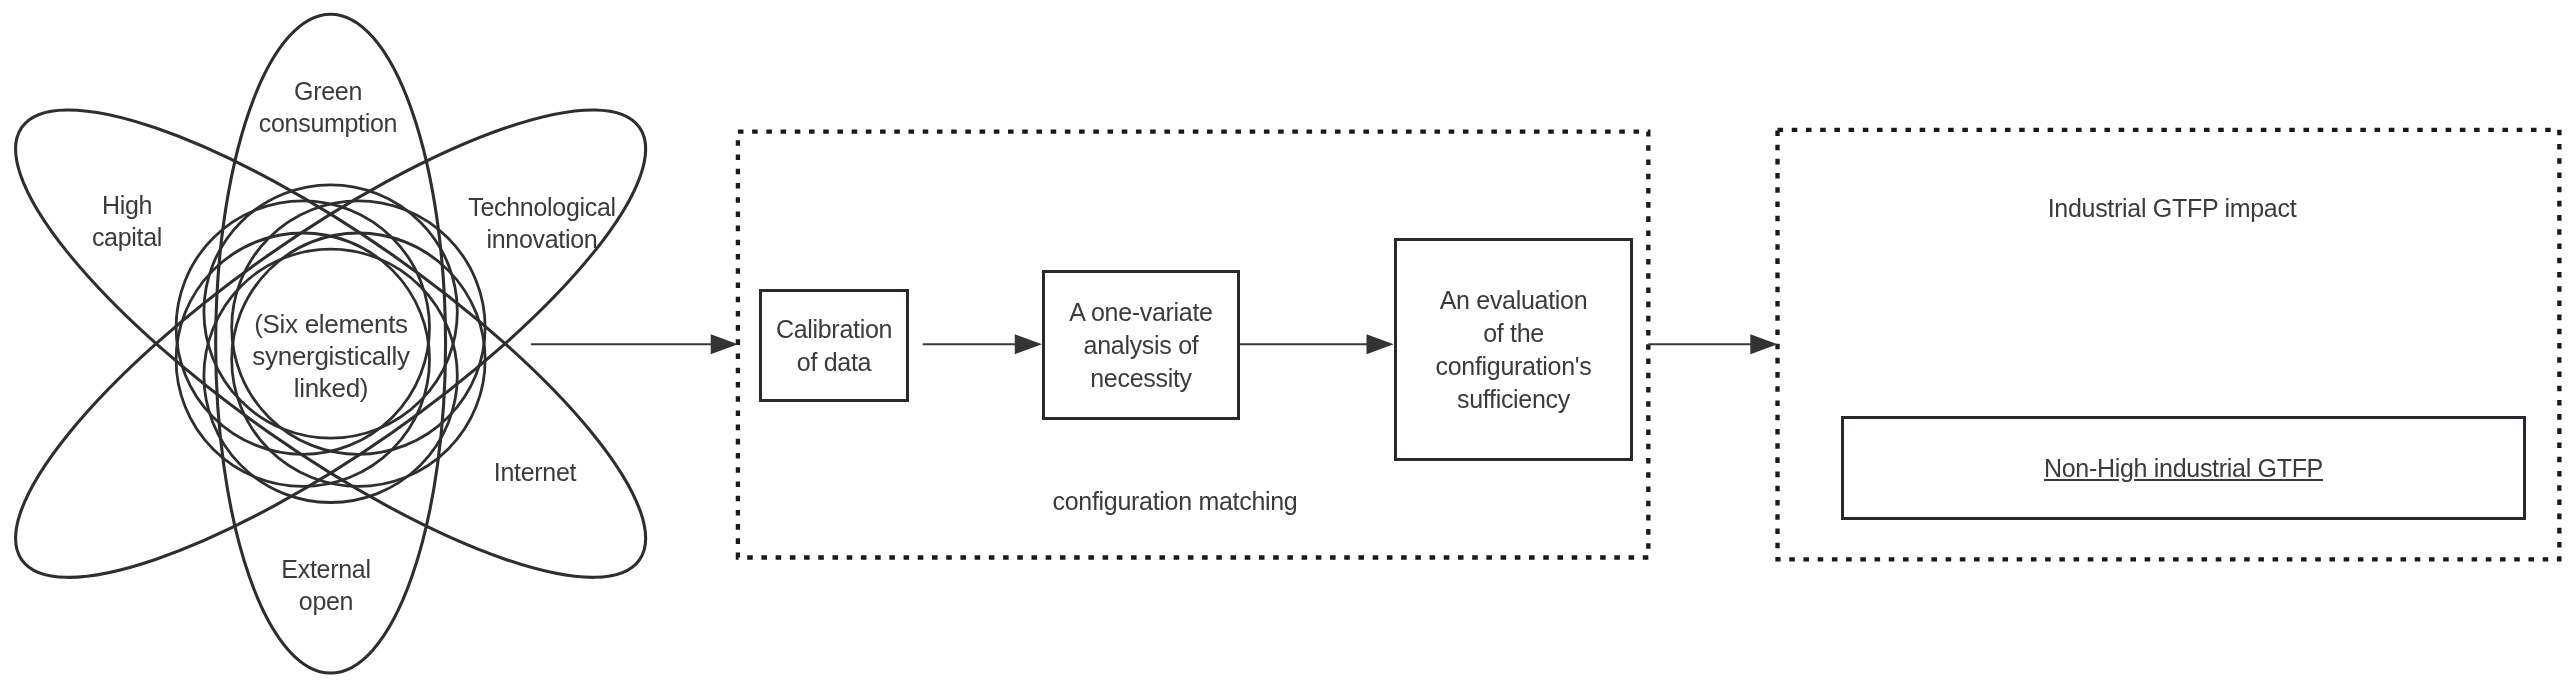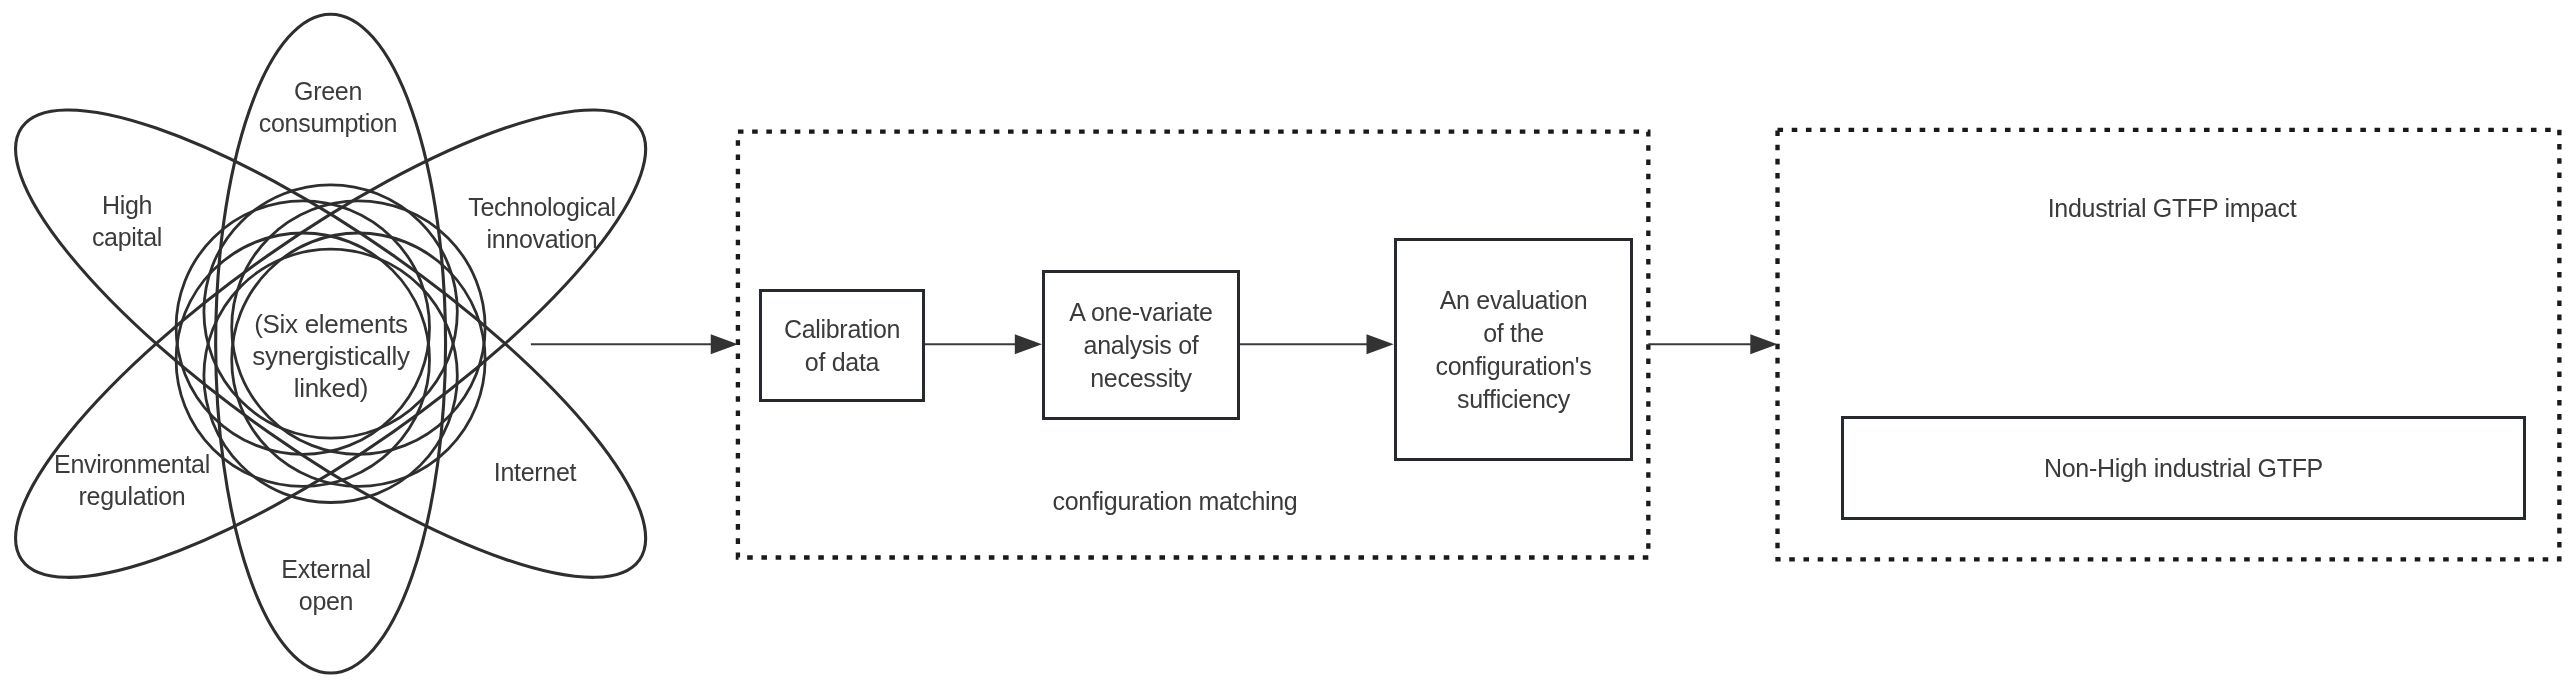--- a/index.html
+++ b/index.html
@@ -68,38 +68,34 @@
     <div>consumption</div>
   </div>
   <div class="lbl" style="left:127px;top:221px;">
     <div>High</div>
     <div>capital</div>
   </div>
   <div class="lbl" style="left:542px;top:223px;">
     <div>Technological</div>
     <div>innovation</div>
   </div>
-  <div class="lbl" style="left:132px;top:480px;">
-    <div>Environmental</div>
-    <div>regulation</div>
-  </div>
   <div class="lbl" style="left:535px;top:472px;">
     <div>Internet</div>
   </div>
   <div class="lbl" style="left:326px;top:585px;">
     <div>External</div>
     <div>open</div>
   </div>
   <div class="lbl small" style="left:331px;top:356px;">
     <div>(Six elements</div>
     <div>synergistically</div>
     <div>linked)</div>
   </div>
 
-  <div class="solid-box" style="left:759px;top:289px;width:166px;height:113px;">
+  <div class="solid-box" style="left:759px;top:289px;width:150px;height:113px;">
     <div>
       <div>Calibration</div>
       <div>of data</div>
     </div>
   </div>
   <div class="solid-box" style="left:1394px;top:238px;width:239px;height:223px;">
     <div>
       <div>An evaluation</div>
       <div>of the</div>
       <div>configuration's</div>
@@ -109,18 +105,18 @@
   <div class="solid-box" style="left:1042px;top:270px;width:198px;height:150px;">
     <div>
       <div>A one-variate</div>
       <div>analysis of</div>
       <div>necessity</div>
     </div>
   </div>
   <div class="lbl" style="left:1175px;top:501px;">configuration matching</div>
 
   <div class="lbl" style="left:2172px;top:208px;text-align:center;">Industrial GTFP impact</div>
-  <div class="solid-box outcome-box" style="left:1841px;top:416px;width:685px;height:104px;">
+  <div class="solid-box outcome-box" style="left:1841px;top:416px;width:685px;height:104px;text-decoration:underline;">
     <div>Non-High industrial GTFP</div>
   </div>
 
 </div>
 
 
 </body></html>

